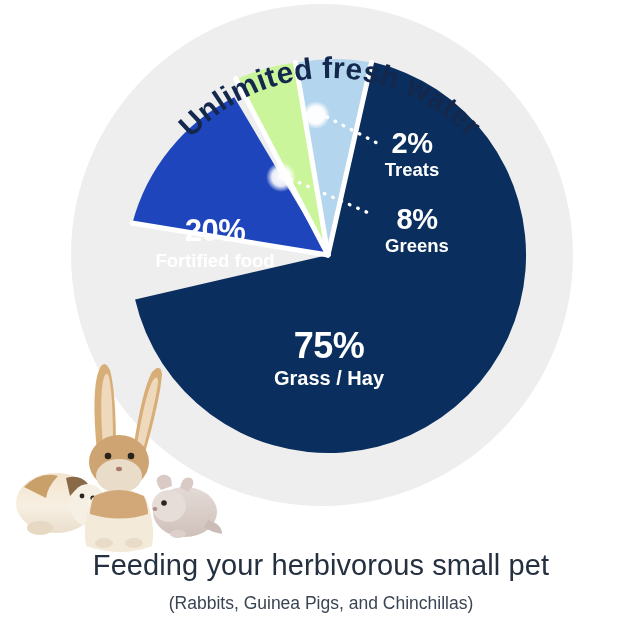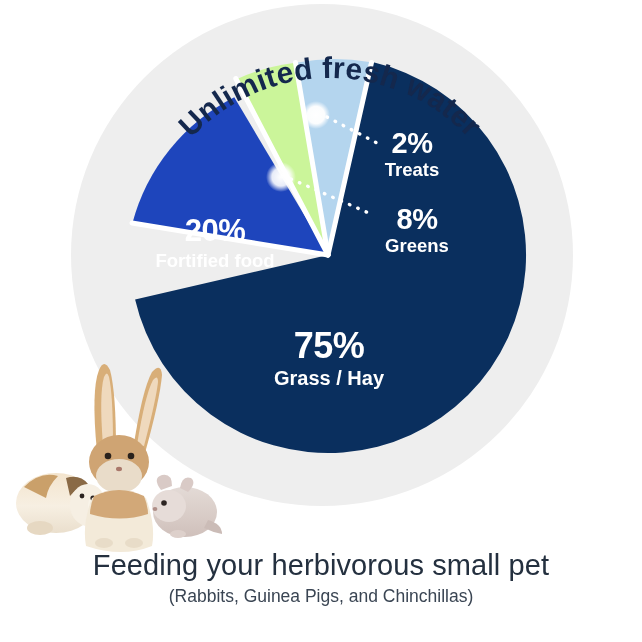--- a/index.html
+++ b/index.html
@@ -58,21 +58,21 @@
     line-height: 34px;
     letter-spacing: 0.1px;
     white-space: nowrap;
   }
   .caption-sub {
     font-family: "Liberation Sans", sans-serif;
     font-size: 17.5px;
     font-weight: 400;
     color: #3a4553;
     line-height: 24px;
-    margin-top: 2px;
+    margin-top: 9px;
     white-space: nowrap;
   }
 </style>
 </head>
 <body>
 
 <div id="infographic">
   <div class="stage">
 
     <svg class="layer" viewBox="0 0 642 642">

